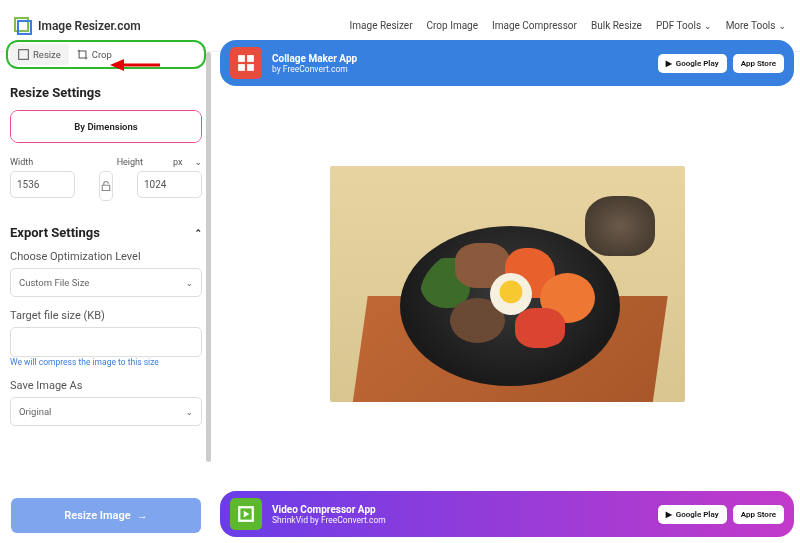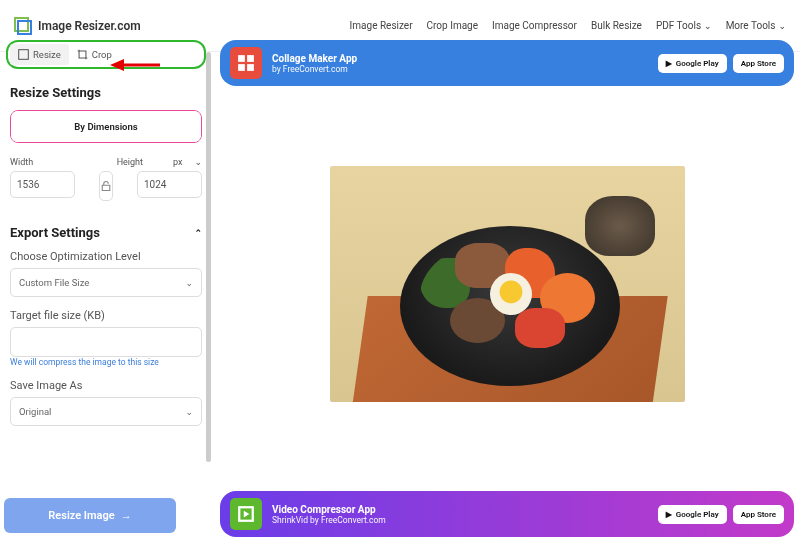--- a/index.html
+++ b/index.html
@@ -25,21 +25,21 @@
 .seg-btn.active { background:#fff; color:#222; font-weight:600; box-shadow:0 0 0 1px #e0e0e0; border-radius:6px; }
 .dims { display:flex; align-items:flex-start; gap:24px; }
 .dim-row-top { display:flex; justify-content:space-between; font-size:9px; color:#555; }
 .dim-input { width:100%; border:1px solid #ddd; border-radius:5px; padding:7px 6px; font-size:10px; color:#555; }
 .lock-btn { width:26px; height:30px; border:1px solid #ddd; border-radius:5px; display:flex; align-items:center; justify-content:center; font-size:10px; color:#888; cursor:pointer; }
 .px-unit { font-size:9px; color:#555; margin-bottom:4px; display:flex; align-items:center; gap:12px;justify-content:center; }
 .sub-label { font-size:11px; color:#555; margin:6px 0 5px; }
 .select { width:100%; border:1px solid #ddd; border-radius:5px; padding:8px; font-size:9.5px; color:#666; display:flex; justify-content:space-between; align-items:center; cursor:pointer;text-align:center; }
 .tiny-note { font-size:8.5px; color:#3b7dd8; }
 .input-empty { width:100%; border:1px solid #ddd; border-radius:5px; height:30px; }
-.resize-btn { position:absolute; bottom:10px; left:4px; width:172px; background:#7fa5ef; color:#fff; border:none; border-radius:6px; padding:11px; font-size:11px; font-weight:600; cursor:pointer; display:flex; align-items:center; justify-content:center; gap:6px; }
+.resize-btn { position:absolute; bottom:10px; left:11px; width:190px; background:#7fa5ef; color:#fff; border:none; border-radius:6px; padding:11px; font-size:11px; font-weight:600; cursor:pointer; display:flex; align-items:center; justify-content:center; gap:6px; }
 .scrollbar { position:absolute; left:206px; top:52px; width:5px; height:410px; background:#ccc; border-radius:3px; }
 .main { position:absolute; left:220px; top:40px; right:6px; bottom:6px; }
 .banner { height:46px; border-radius:16px; display:flex; align-items:center; padding:0 10px; gap:10px; }
 .banner.blue { background:#3880e0; }
 .banner.purple { background:linear-gradient(90deg,#6a3de8,#c23ac9); position:absolute; bottom:0; left:0; right:0; }
 .banner-icon { width:32px; height:32px; background:#e84c3d; border-radius:5px; display:flex; align-items:center; justify-content:center; }
 .banner-icon.green { background:#5eb82e; }
 .banner-icon svg { fill:#fff; width:18px; height:18px; }
 .banner-text { flex:1; color:#fff; }
 .banner-title { font-size:10px; font-weight:700; }

